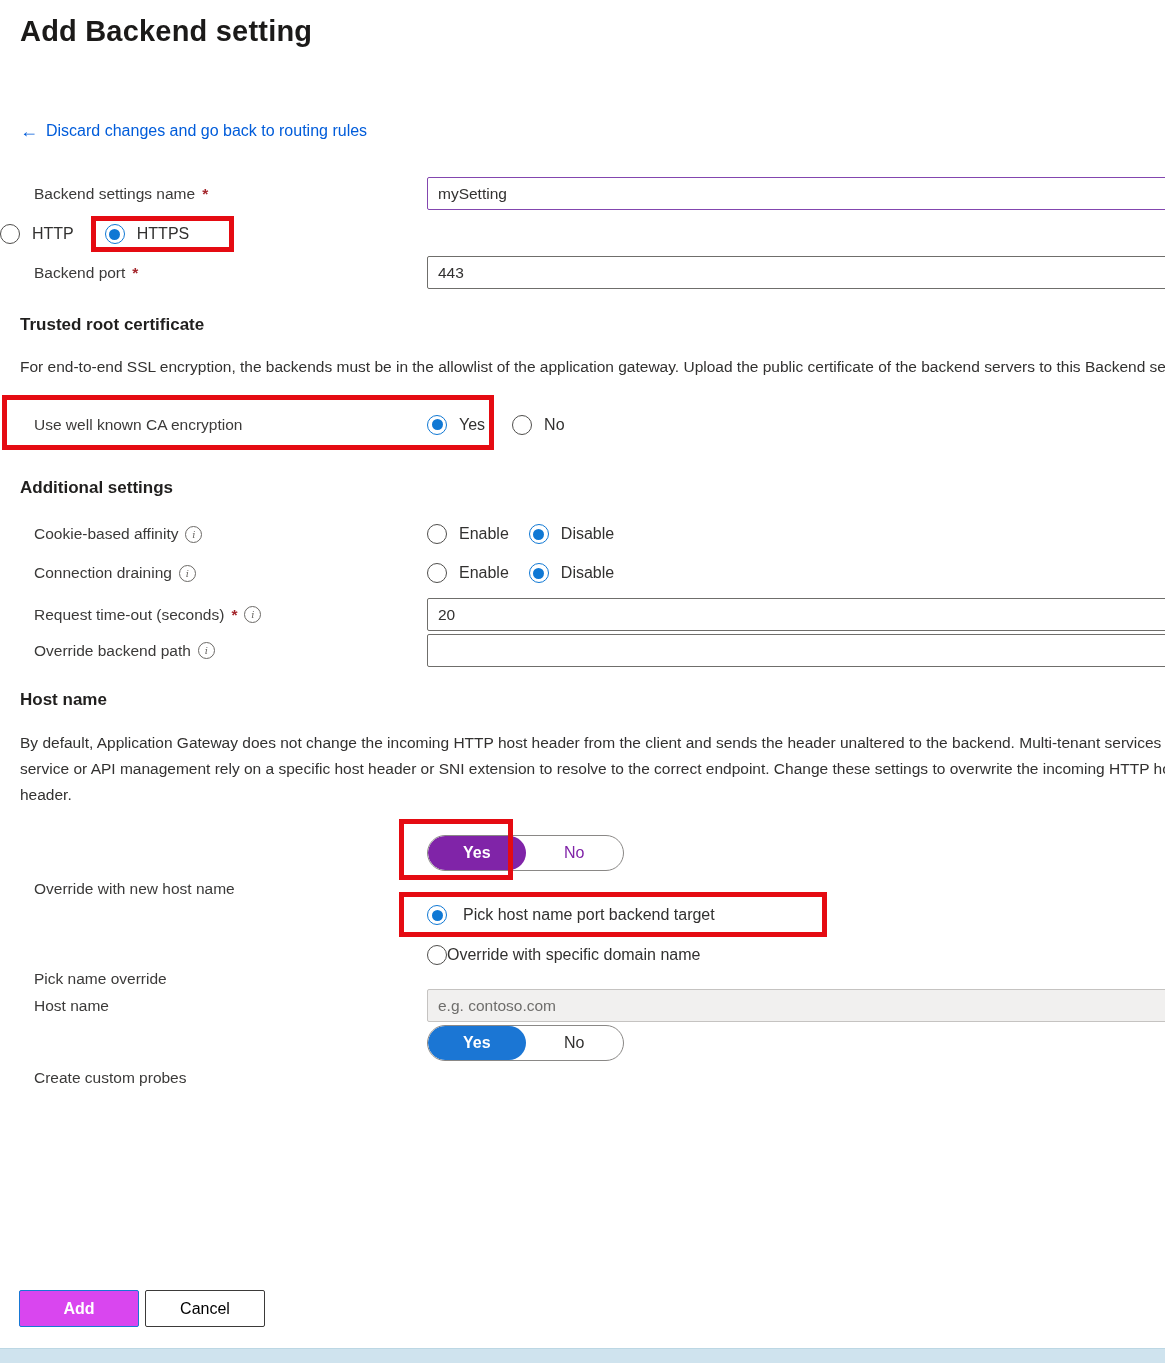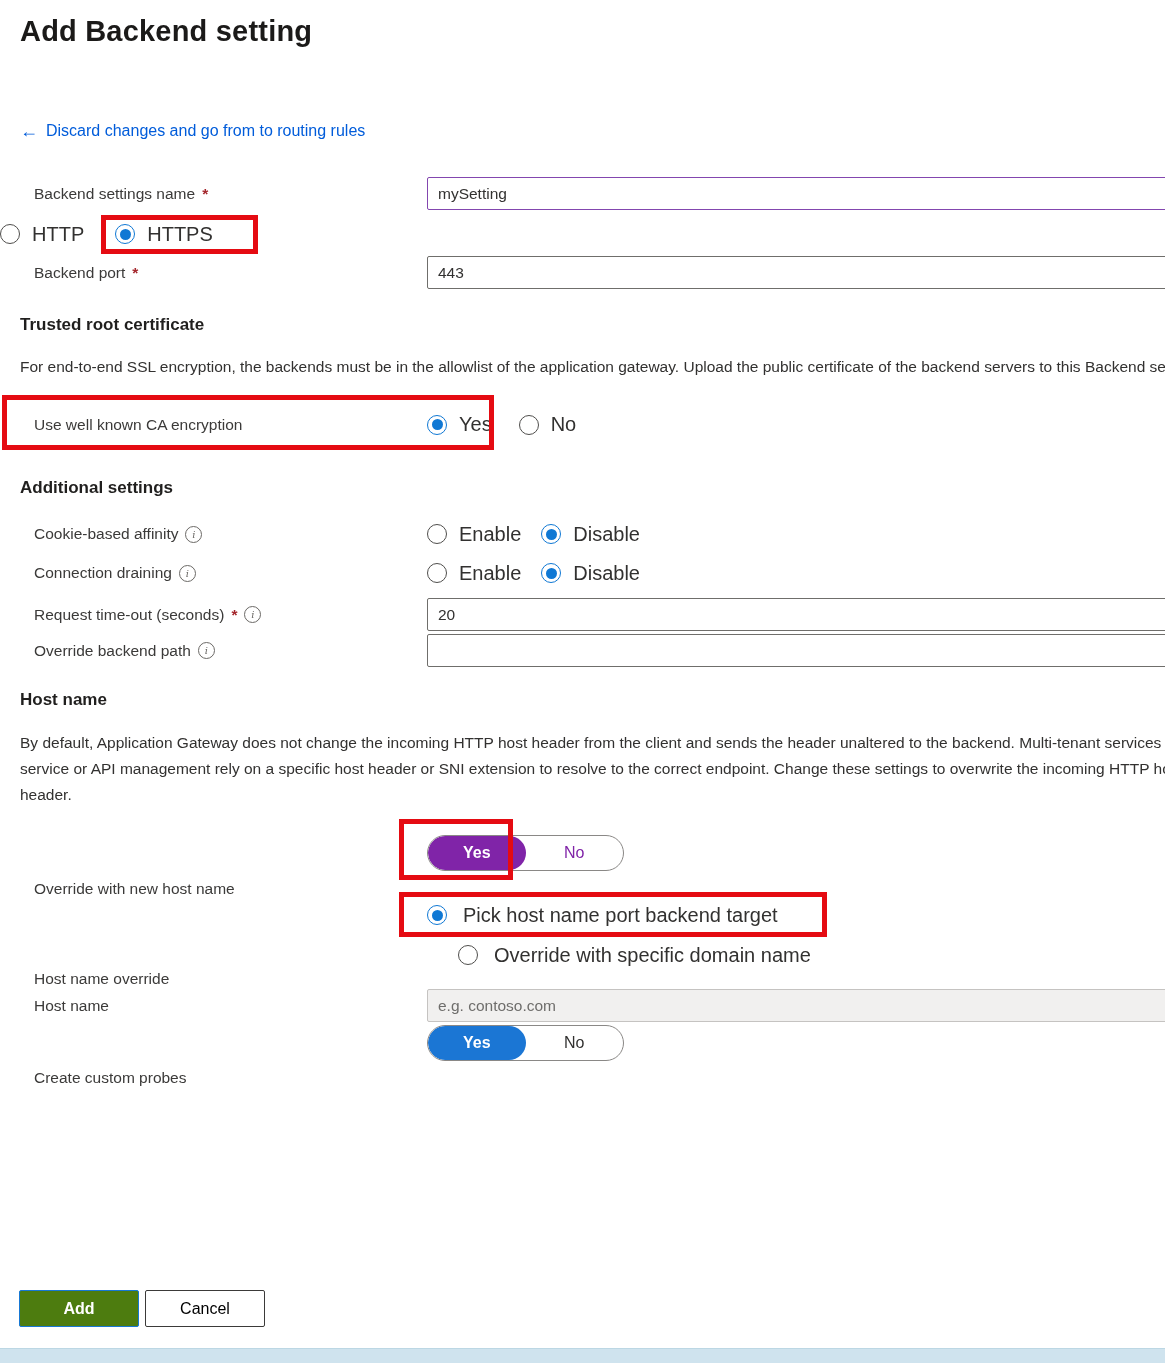--- a/index.html
+++ b/index.html
@@ -17,21 +17,21 @@
   .lcol{width:413px;padding-left:20px;box-sizing:border-box;display:flex;align-items:center;gap:7px;flex-shrink:0;font-size:15.5px;color:#3b3a39;margin-left:14px;}
   .ccol{display:flex;align-items:center;}
   .req{color:#a4262c;font-weight:600;}
 
   .tinput{width:840px;height:33px;box-sizing:border-box;border:1px solid #6f6e6b;border-radius:2px;
           padding:0 10px;font-size:15.5px;color:#323130;font-family:inherit;background:#fff;outline:none;}
   .tinput.focus{border:1px solid #8346af;}
   .tinput.disabled{background:#f1f0ef;border:1px solid #c5c3c1;color:#6e6d6b;}
   .tinput.disabled::placeholder{color:#6e6d6b;opacity:1;}
 
-  .radio{display:flex;align-items:center;gap:12px;cursor:pointer;font-size:20px;color:#323130;}
+  .radio{display:flex;align-items:center;gap:12px;cursor:pointer;font-size:16px;color:#323130;}
   .rdot{width:20px;height:20px;border-radius:50%;border:1px solid #4f4e4c;background:#fff;flex-shrink:0;
         display:flex;align-items:center;justify-content:center;box-sizing:border-box;}
   .radio.sel .rdot{border:1px solid #0f78d4;}
   .radio.sel .rdot::after{content:"";width:11px;height:11px;border-radius:50%;background:#0f78d4;}
 
   .opt-gap{display:flex;align-items:center;gap:20px;}
 
   .hl{position:absolute;border:5px solid #e50b12;pointer-events:none;z-index:5;box-sizing:border-box;}
   .hl-inline{border:5px solid #e50b12;display:inline-flex;align-items:center;padding:3px 40px 3px 9px;margin-left:17px;}
 
@@ -44,36 +44,36 @@
 
   .toggle{width:197px;height:36px;border:1px solid #8a8886;border-radius:18px;display:flex;background:#fff;box-sizing:border-box;overflow:hidden;}
   .tseg{flex:1;display:flex;align-items:center;justify-content:center;font-size:16px;cursor:pointer;border-radius:18px;}
   .toggle.purple .tseg{color:#8024a8;}
   .toggle.purple .tseg.on{background:#8024a8;color:#fff;font-weight:600;}
   .toggle.blue .tseg{color:#323130;}
   .toggle.blue .tseg.on{background:#1b76d4;color:#fff;font-weight:600;}
 
   .btn-row{display:flex;gap:6px;margin:202px 0 0 19px;}
   .btn{height:37px;width:120px;border-radius:2px;font-size:16px;font-weight:600;display:flex;align-items:center;justify-content:center;cursor:pointer;box-sizing:border-box;font-family:inherit;}
-  .btn.primary{background:#4d7c0f;color:#fff;border:1px solid #1778d4;}
+  .btn.primary{background:#d946ef;color:#fff;border:1px solid #1778d4;}
   .btn.secondary{background:#fff;color:#000000;border:1px solid #3b3a39;font-weight:400;}
 
   .footer-bar{position:absolute;left:0;right:0;bottom:0;height:14px;background:#cfe3ee;border-top:1px solid #bcd7e4;}
 </style>
 </head>
 <body>
 
 <div class="page">
   <div class="content">
 
     <h1 class="page-title">Add Backend setting</h1>
 
     <div class="back-link">
       <span class="arrow">←</span>
-      <span>Discard changes and go from to routing rules</span>
+      <span>Discard changes and go back to routing rules</span>
     </div>
 
     <div class="form">
 
       <div class="row" style="margin-bottom:5px;">
         <div class="lcol">
           <span>Backend settings name</span>
           <span class="req">*</span>
         </div>
         <div class="ccol">
@@ -210,30 +210,30 @@
           <span class="radio sel" style="gap:16px;">
             <span class="rdot"></span>
             <span>Pick host name port backend target</span>
           </span>
         </div>
       </div>
 
       <div class="row" style="margin-top:14px;height:26px;">
         <div class="lcol"></div>
         <div class="ccol">
-          <span class="radio" style="gap:16px;margin-left:31px;">
+          <span class="radio" style="gap:0;">
             <span class="rdot"></span>
             <span>Override with specific domain name</span>
           </span>
         </div>
       </div>
 
       <div class="row" style="margin-top:1px;height:20px;">
         <div class="lcol">
-          <span>Host name override</span>
+          <span>Pick name override</span>
         </div>
       </div>
 
       <div class="row" style="margin-top:0px;">
         <div class="lcol">
           <span>Host name</span>
         </div>
         <div class="ccol">
           <input class="tinput disabled" type="text" readonly="" placeholder="e.g. contoso.com" style="">
         </div>

